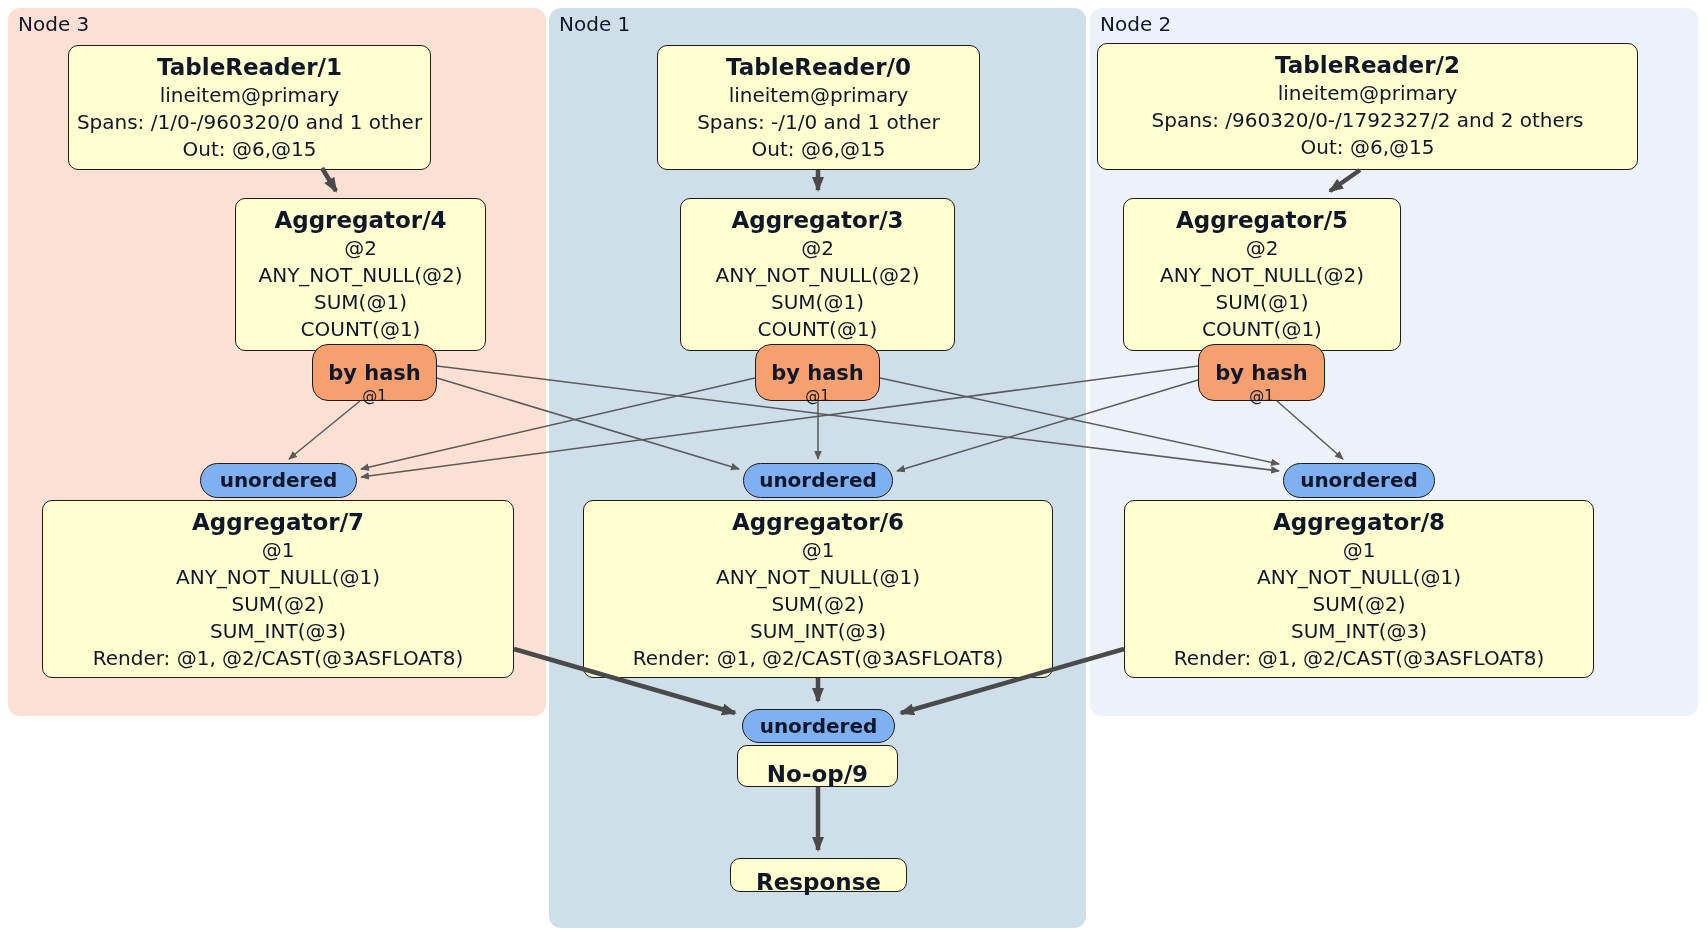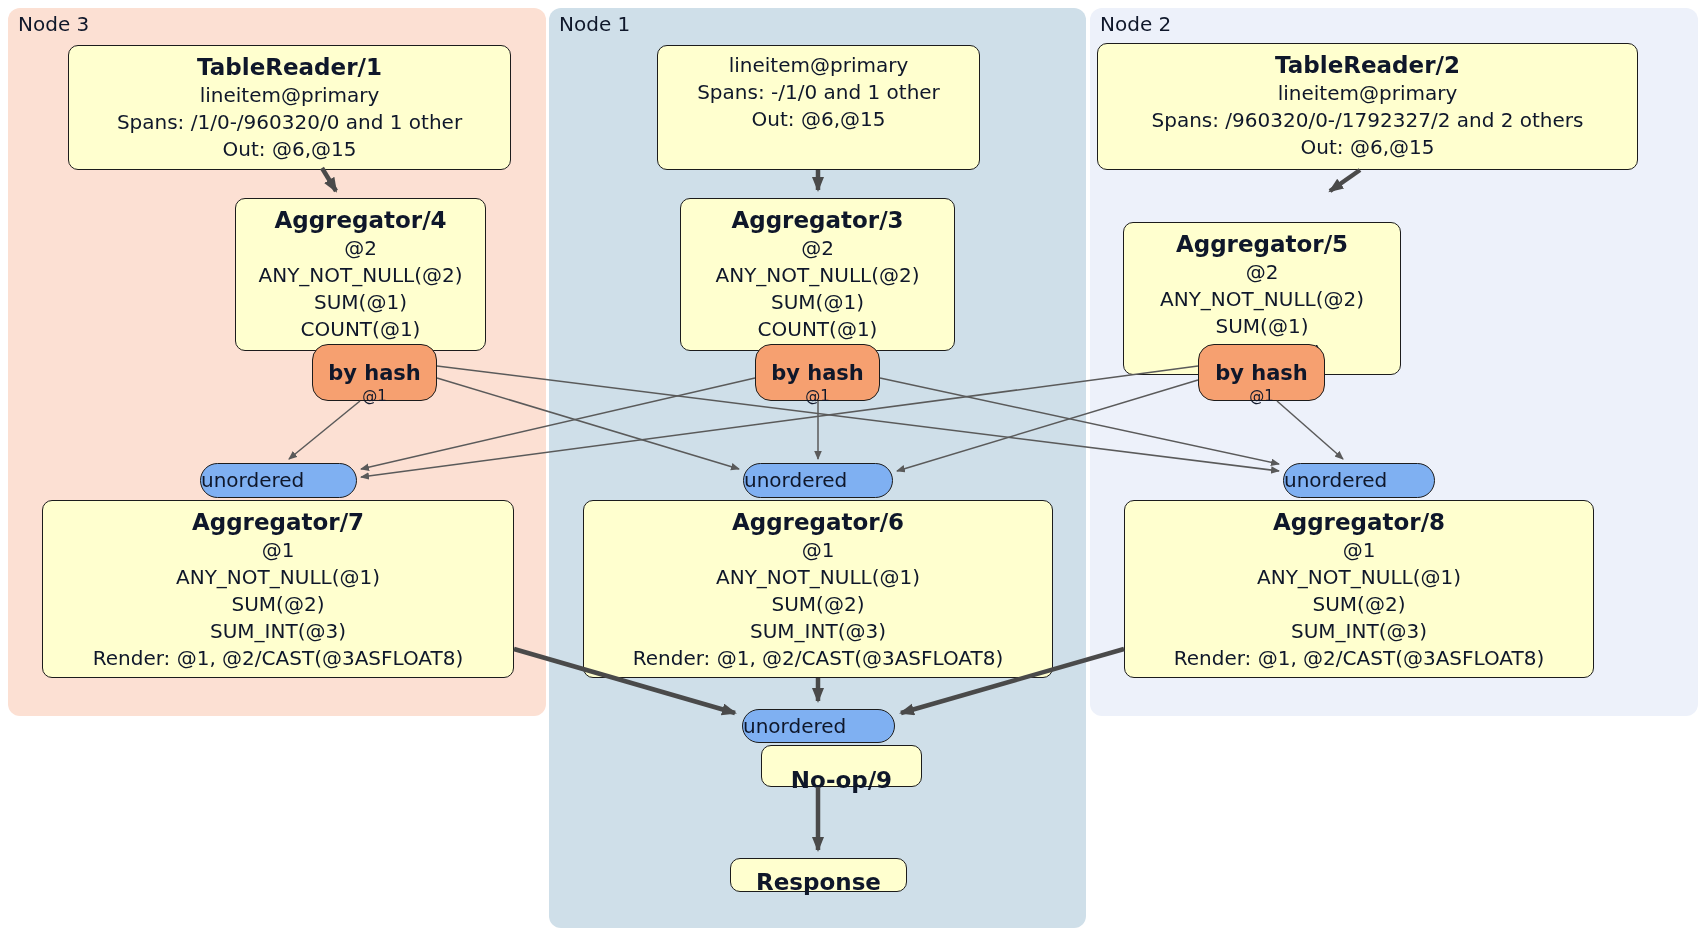--- a/index.html
+++ b/index.html
@@ -16,49 +16,49 @@
   #label-node1 { left:559px; top:12px; }
   #label-node2 { left:1100px; top:12px; }
 
   .box {
     position:absolute; background:var(--box-bg,#ffffcf); border:1.6px solid #1c1c1c;
     border-radius:10px; text-align:center; font-size:20px; line-height:27px;
     padding-top:6px; box-sizing:border-box; z-index:2;
   }
   .box .title { font-size:23px; font-weight:bold; line-height:30px; }
 
-  #tr1  { left:68px;   top:45px;  width:443px; height:125px; }
+  #tr1  { left:68px;   top:45px;  width:363px; height:125px; }
   #agg4 { left:235px;  top:198px; width:251px; height:153px; }
   #agg7 { left:42px;   top:500px; width:472px; height:178px; }
 
   #tr0  { left:657px;  top:45px;  width:323px; height:125px; }
   #agg3 { left:680px;  top:198px; width:275px; height:153px; }
   #agg6 { left:583px;  top:500px; width:470px; height:178px; }
-  #noop { left:761px;  top:745px; width:161px; height:42px;  padding-top:14px; }
+  #noop { left:737px;  top:745px; width:161px; height:42px;  padding-top:8px; }
   #noop .title { line-height:40px; }
   #resp { left:730px;  top:858px; width:177px; height:34px;  padding-top:4px; }
   #resp .title { line-height:38px; }
 
   #tr2  { left:1097px; top:43px;  width:541px; height:127px; }
-  #agg5 { left:1123px; top:198px; width:278px; height:153px;margin-top:24px; }
+  #agg5 { left:1123px; top:198px; width:278px; height:153px; }
   #agg8 { left:1124px; top:500px; width:470px; height:178px; }
 
   .router {
     position:absolute; background:var(--router-bg,#f6a070); border:1.6px solid #1c1c1c;
     border-radius:16px; text-align:center; box-sizing:border-box; z-index:3;
   }
   .router .rt { font-weight:bold; font-size:21px; line-height:27px; padding-top:15px; }
   .router .ra { font-size:15px; line-height:18px; }
   #byhash3 { left:312px;  top:344px; width:125px; height:57px; }
   #byhash1 { left:755px;  top:344px; width:125px; height:57px; }
   #byhash2 { left:1198px; top:344px; width:127px; height:57px; }
 
   .sync {
     position:absolute; background:var(--sync-bg,#7fb0f2); border:1.6px solid #1c1c1c;
-    border-radius:18px; text-align:left; font-weight:normal; font-size:20px;
+    border-radius:18px; text-align:center; font-weight:bold; font-size:20px;
     line-height:32px; box-sizing:border-box; z-index:3;
   }
   #uno3 { left:200px;  top:463px; width:157px; height:35px; }
   #uno1 { left:743px;  top:463px; width:150px; height:35px; }
   #uno2 { left:1283px; top:463px; width:152px; height:35px; }
   #unoF { left:742px;  top:709px; width:153px; height:34px; }
 
   #edges { position:absolute; left:0; top:0; width:1708px; height:940px; z-index:10; pointer-events:none; }
 </style>
 </head>
@@ -95,20 +95,21 @@
   <div class="box" id="agg7">
     <div class="title">Aggregator/7</div>
     <div>@1</div>
     <div>ANY_NOT_NULL(@1)</div>
     <div>SUM(@2)</div>
     <div>SUM_INT(@3)</div>
     <div>Render: @1, @2/CAST(@3ASFLOAT8)</div>
   </div>
 
   <div class="box" id="tr0">
+    <div class="title">TableReader/0</div>
     <div>lineitem@primary</div>
     <div>Spans: -/1/0 and 1 other</div>
     <div>Out: @6,@15</div>
   </div>
   <div class="box" id="agg3">
     <div class="title">Aggregator/3</div>
     <div>@2</div>
     <div>ANY_NOT_NULL(@2)</div>
     <div>SUM(@1)</div>
     <div>COUNT(@1)</div>

